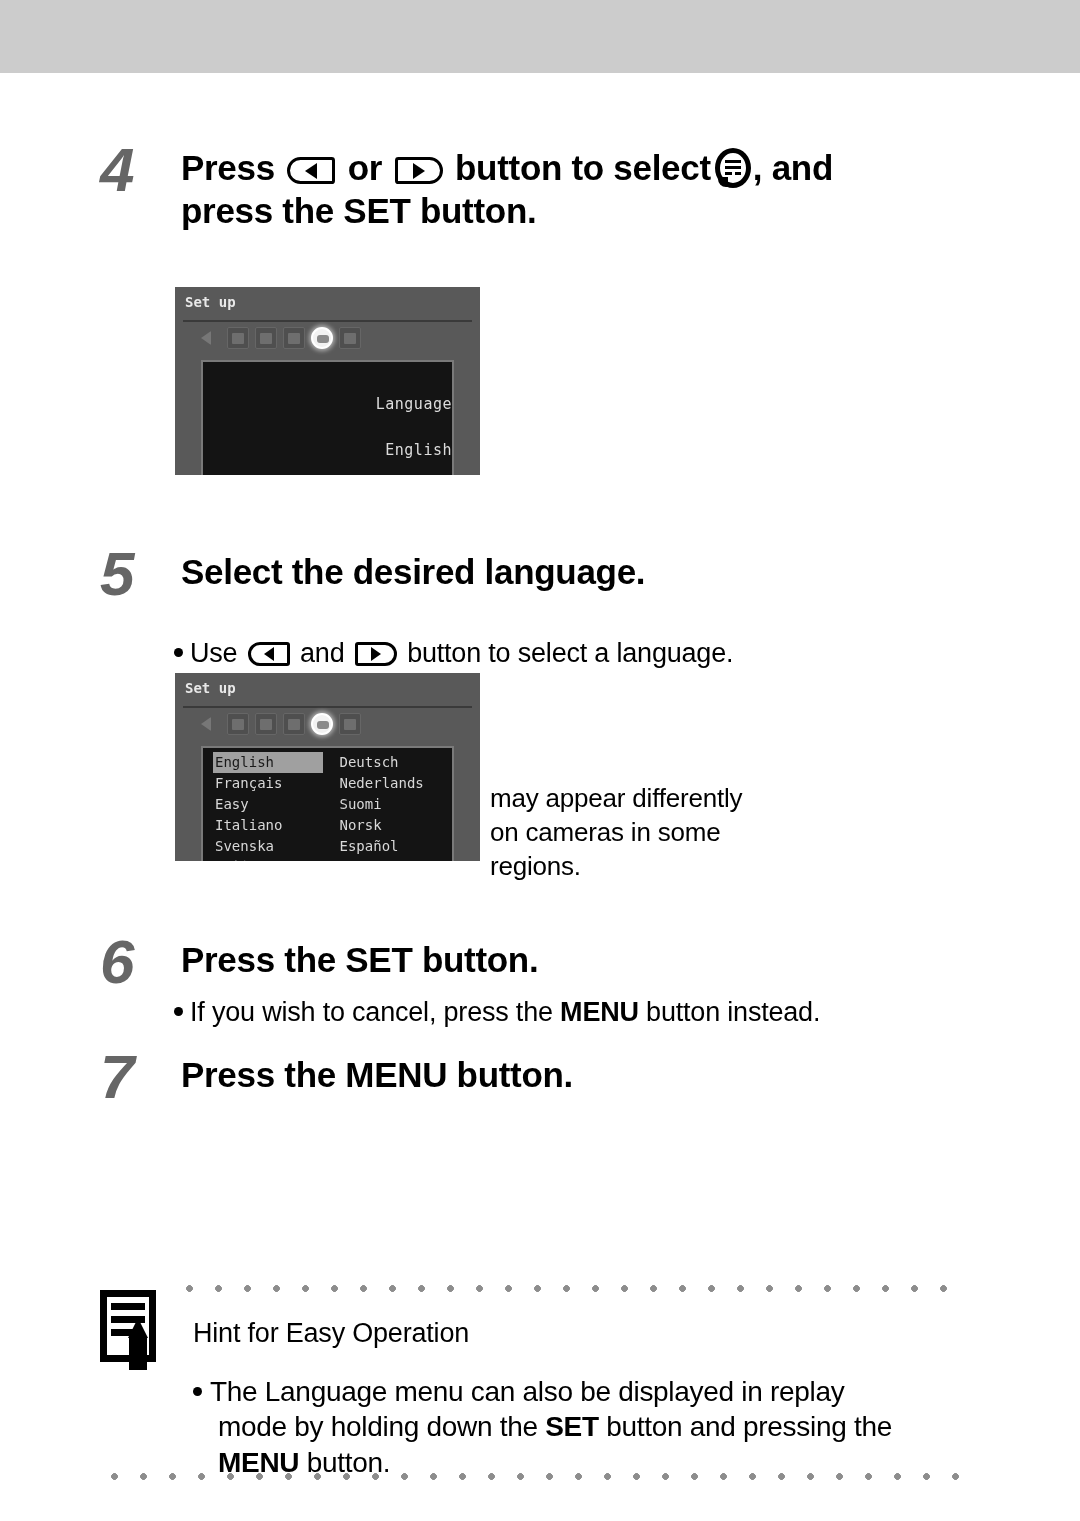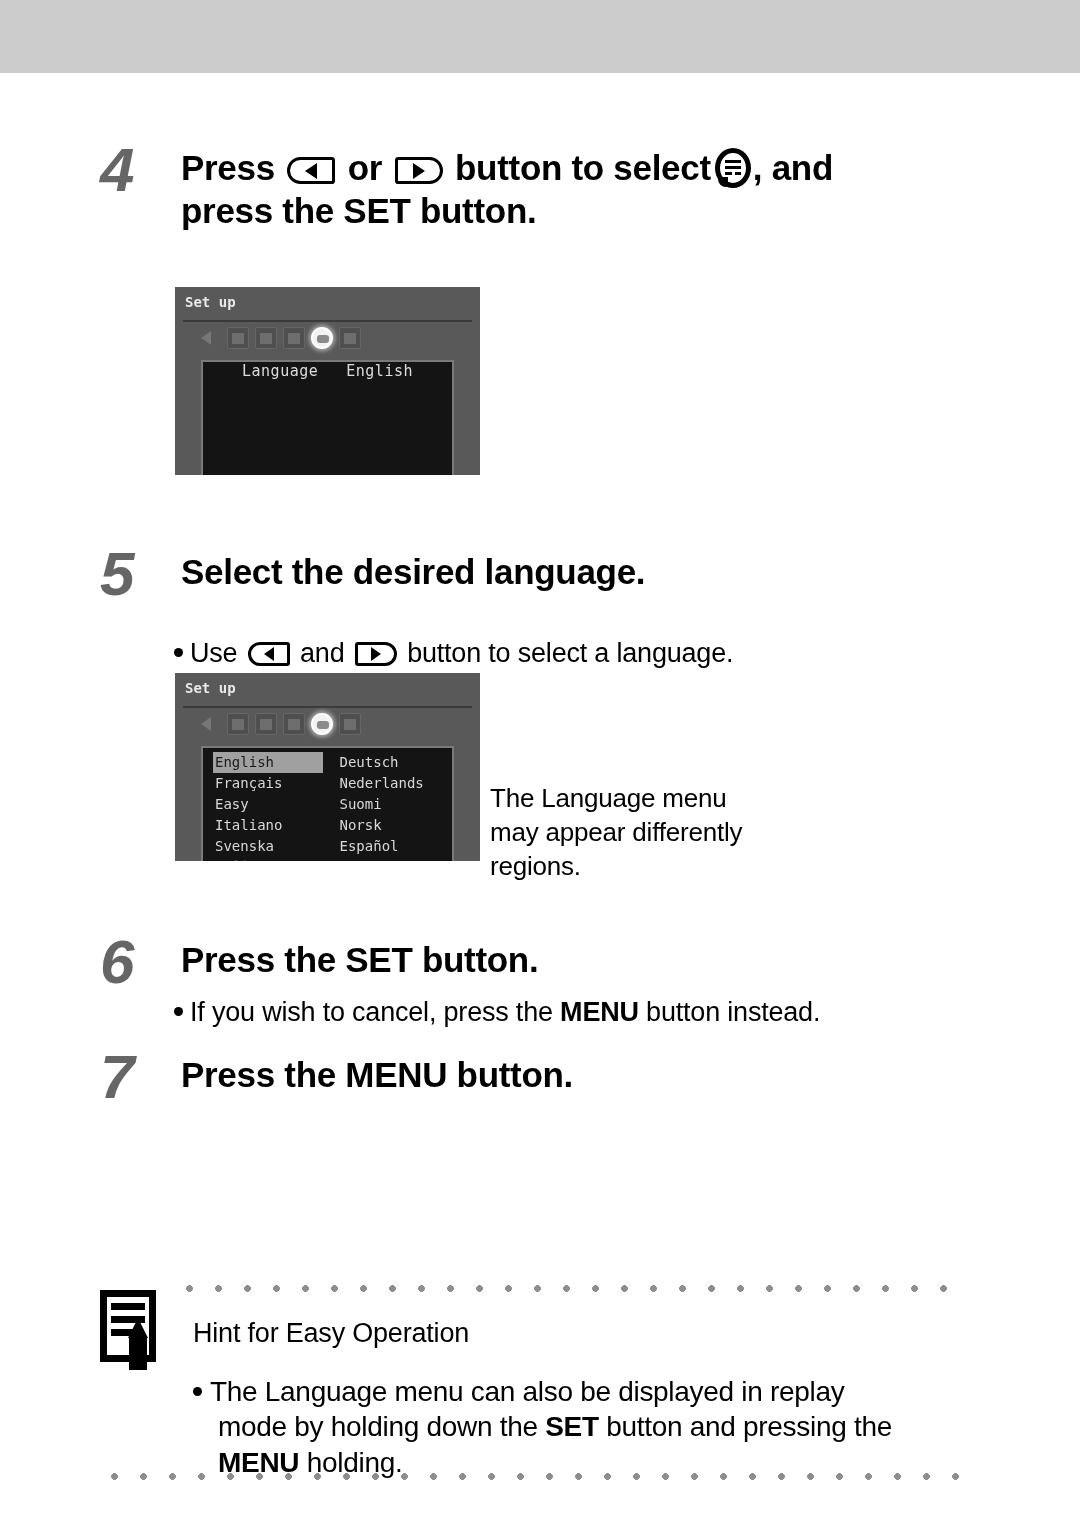--- a/index.html
+++ b/index.html
@@ -220,22 +220,22 @@
     left: 26px;
     top: 73px;
     width: 253px;
     background: #141414;
     border: 2px solid #7a7a7a;
     box-sizing: border-box;
   }
   .lcd-panel.one {
     height: 134px;
     display: flex;
-    flex-direction: row;
-    align-items: flex-start;
+    flex-direction: column;
+    align-items: flex-end;
     justify-content: center;
     gap: 28px;
   }
   .lcd-panel .ptext {
     color: #dcdcdc;
     font-size: 15px;
     letter-spacing: 0.5px;
   }
   .lcd-panel.list {
     height: 140px;
@@ -440,22 +440,22 @@
         <div class="li">Deutsch</div>
         <div class="li">Nederlands</div>
         <div class="li">Suomi</div>
         <div class="li">Norsk</div>
         <div class="li">Español</div>
       </div>
     </div>
   </div>
 
   <div class="side-note" style="left:490px; top:709px; width:300px;">
-    <div>The Language menu</div>
     <div>may appear differently</div>
+    <div>on cameras in some</div>
     <div>regions.</div>
   </div>
 
   <div class="step" style="left:100px; top:860px; width:860px;">
     <div class="step-num">6</div>
     <div class="step-head">Press the SET button.</div>
   </div>
 
   <div class="bullet" style="left:174px; top:922px; width:800px;">
     <span class="dot"></span><span>If you wish to cancel, press the </span><b>MENU</b><span> button instead.</span>
@@ -479,19 +479,19 @@
           <div class="tip"></div>
           <div class="body"></div>
         </div>
     </div>
 
     <div class="hint-title">Hint for Easy Operation</div>
 
     <div class="hint-body">
       <span class="dot"></span><span>The Language menu can also be displayed in replay</span>
       <span class="indent"><span>mode by holding down the </span><b>SET</b><span> button and pressing the</span></span>
-      <span class="indent"><b>MENU</b><span> holding.</span></span>
+      <span class="indent"><b>MENU</b><span> button.</span></span>
     </div>
   </div>
 
   <div class="page-num">28</div>
 
 </div>
 
 </body></html>

